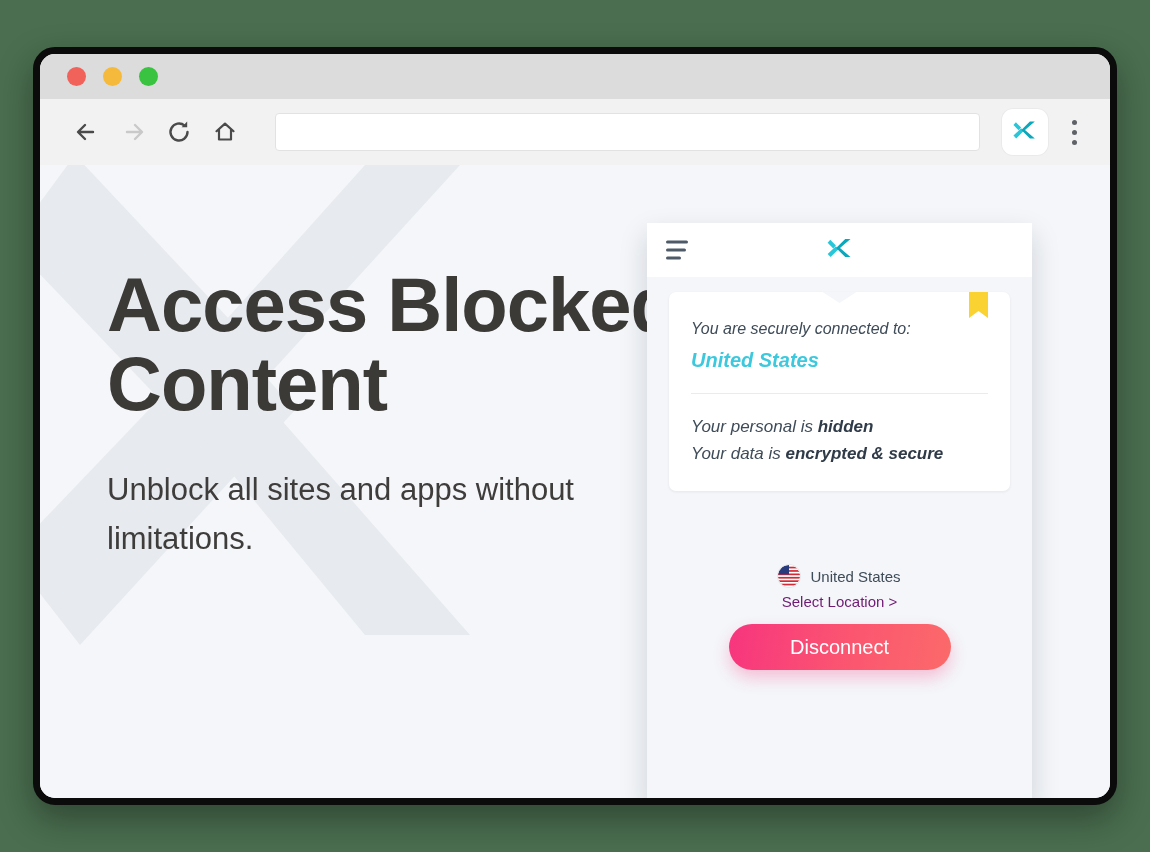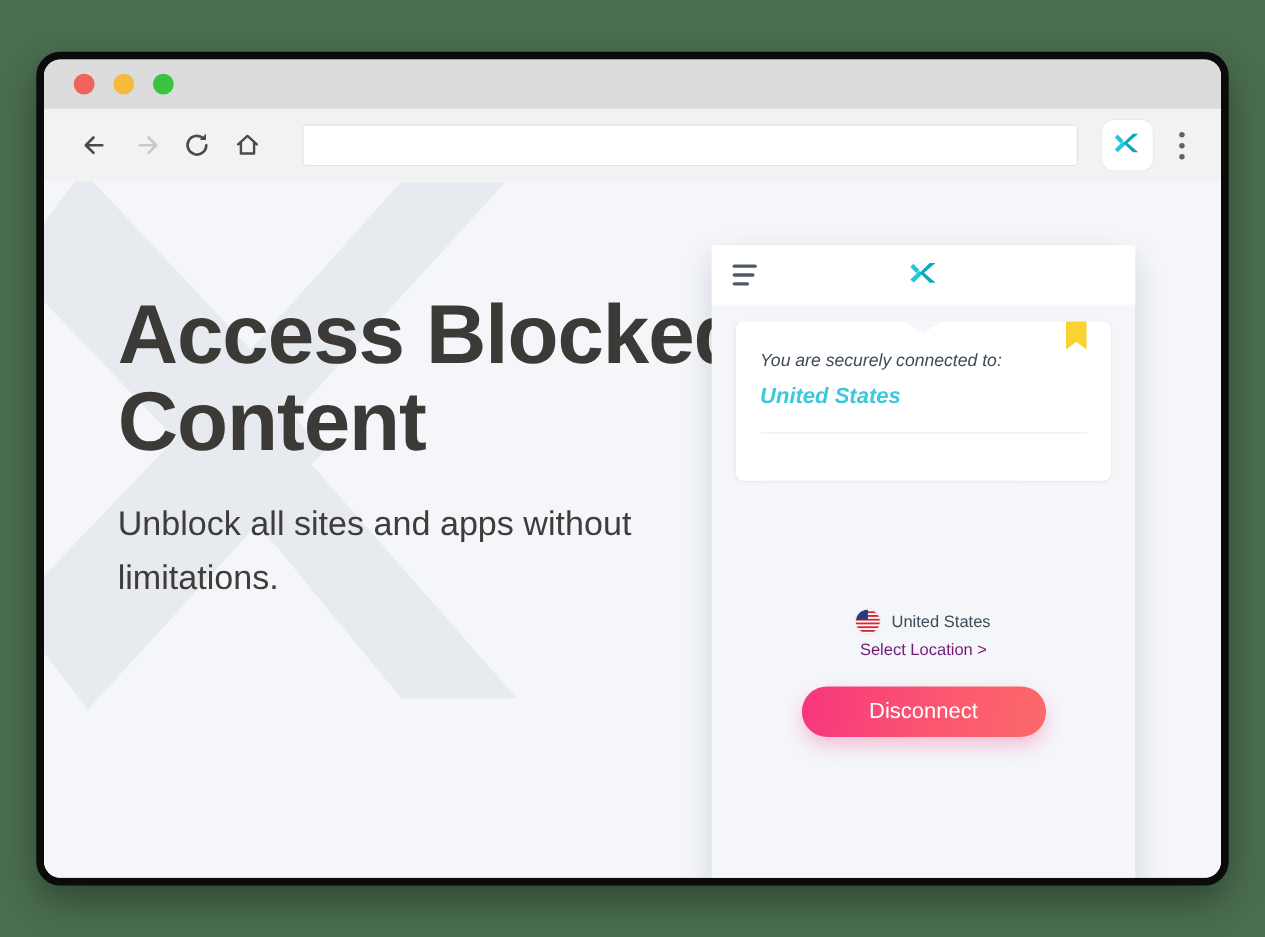--- a/index.html
+++ b/index.html
@@ -102,21 +102,21 @@
     width:600px;
   }
   #hero-title{
     font-size:76px;
     line-height:79px;
     font-weight:bold;
     color:#3c3a37;
     letter-spacing:-1px;
   }
   #hero-subtitle{
-    margin-top:28px;
+    margin-top:42px;
     font-size:31px;
     line-height:49px;
     color:#3f3d3b;
     font-weight:normal;
   }
 
   
   #extension-popup{
     position:absolute;
     left:607px; top:58px;
@@ -214,21 +214,21 @@
   #location-name{
     font-size:15px; color:#3e4b58;
   }
   #select-location-link{
     margin-top:6px;
     font-size:15px;
     color:#701a75;
     cursor:pointer;
   }
   #disconnect-button{
-    margin-top:25px;
+    margin-top:14px;
     width:222px; height:46px;
     border:none; border-radius:23px;
     background:linear-gradient(100deg,#f7357e 0%,#fb5670 55%,#fb6a6a 100%);
     color:#ffffff;
     font-size:20px;
     font-family:"Liberation Sans", sans-serif;
     cursor:pointer;
     box-shadow:0 8px 16px rgba(247,53,126,0.28);
   }
 </style>
@@ -329,20 +329,28 @@
         <div id="card-notch"></div>
         <div id="bookmark-icon"></div>
 
         <div class="card-pad">
           <div id="connected-label">You are securely connected to:</div>
           <div id="connected-country">United States</div>
         </div>
 
         <div id="card-divider"></div>
 
+        <div class="card-pad">
+          <div class="card-line">
+            <span>Your personal is </span><b>hidden</b>
+          </div>
+          <div class="card-line">
+            <span>Your data is </span><b>encrypted &amp; secure</b>
+          </div>
+        </div>
       </div>
 
       <div id="popup-footer">
         <div id="location-row">
           <span id="flag-icon">
             <svg width="22" height="22" viewBox="0 0 22 22">
               <circle cx="11" cy="11" r="11" fill="#ffffff"></circle>
               <g clip-path="url(#flagclip)">
                 <rect x="0" y="0" width="22" height="22" fill="#ffffff"></rect>
                 <rect x="0" y="1.7" width="22" height="1.7" fill="#d02b36"></rect>

